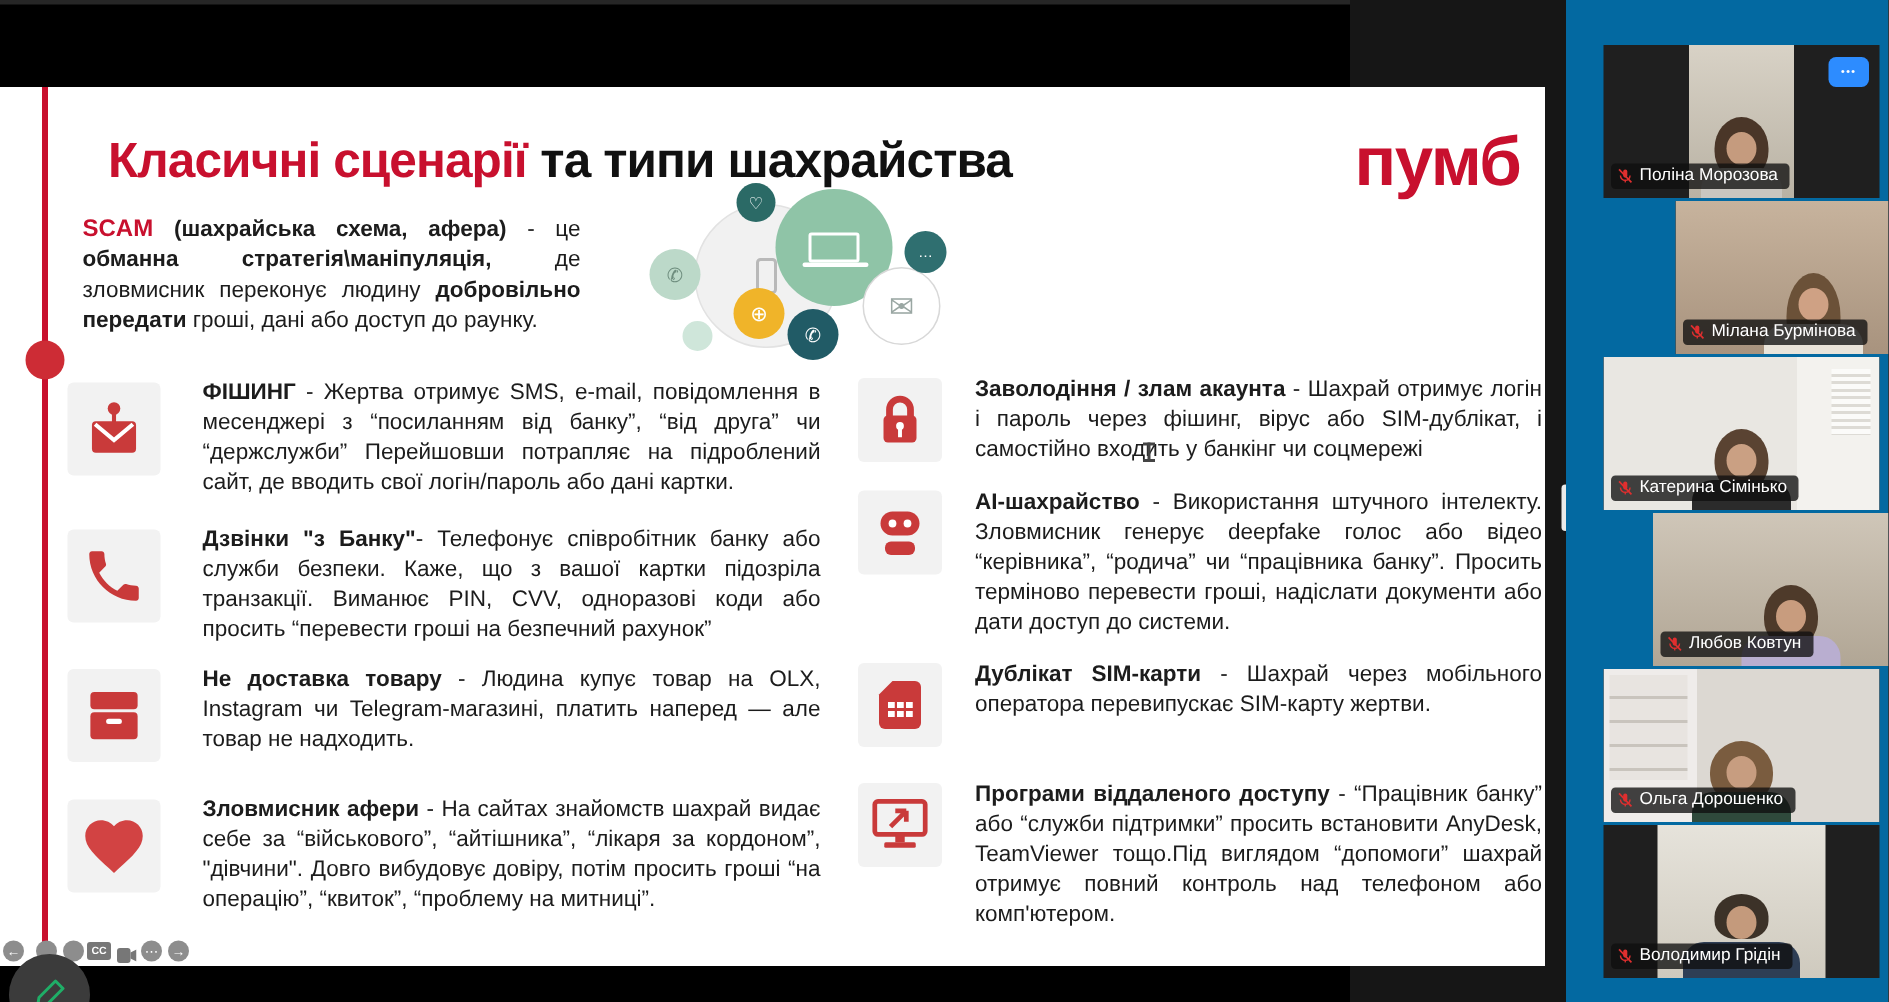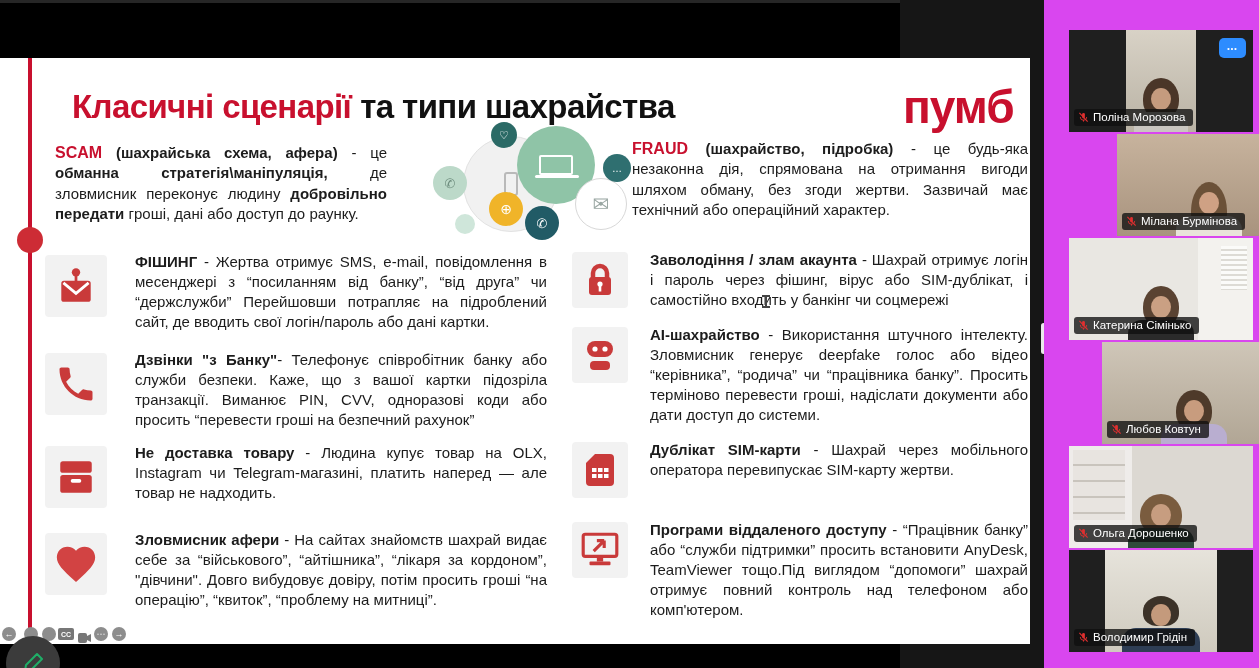--- a/index.html
+++ b/index.html
@@ -62,21 +62,21 @@
   .navrow{position:absolute;left:0;top:627px;height:16px;}
   .nbtn{position:absolute;width:14px;height:14px;border-radius:50%;background:#8d8d8d;color:#fff;
         display:flex;align-items:center;justify-content:center;font-size:9px;line-height:1;}
   .ccbadge{position:absolute;width:16px;height:12px;top:1px;border-radius:2px;background:#777;color:#fff;
            font-size:7px;font-weight:bold;display:flex;align-items:center;justify-content:center;}
   .pencil-btn{position:absolute;left:6px;top:636px;width:54px;height:54px;border-radius:50%;background:#3b3b3b;
               display:flex;align-items:center;justify-content:center;z-index:5;}
   .scroll-thumb{position:absolute;left:1041px;top:323px;width:5px;height:31px;background:#e9e9e9;border-radius:3px;}
 
   
-  .sidebar{position:absolute;left:1044px;top:0;width:215px;height:668px;background:#d946ef;text-align:center;}
+  .sidebar{position:absolute;left:1044px;top:0;width:215px;height:668px;background:#0369a1;text-align:center;}
   .tile{position:absolute;left:25px;width:184px;height:102px;background:#1f1f1f;overflow:hidden;}
   .vid{position:absolute;top:0;bottom:0;}
   .vid.full{left:0;right:0;}
   .person{position:absolute;left:50%;bottom:-6px;transform:translateX(-50%);display:flex;flex-direction:column;align-items:center;}
   .hair{width:36px;height:42px;border-radius:50% 50% 46% 46%;}
   .face{width:20px;height:22px;border-radius:50%;margin-top:-32px;}
   .torso{width:66px;height:26px;border-radius:14px 14px 0 0;margin-top:2px;}
 
   .t1{top:30px;}  .t2{top:134px;margin-left:48px;} .t3{top:238px;} .t4{top:342px;margin-left:33px;} .t5{top:446px;padding-left:16px;} .t6{top:550px;}
   .t1 .vid{left:57px;width:70px;background:linear-gradient(#d8d2c6,#b9b2a4);}
@@ -119,24 +119,20 @@
       <div class="slide-title">
         <span class="red">Класичні сценарії</span><span class="blk">та типи шахрайства</span>
       </div>
       <div class="logo">пумб</div>
 
       <div class="para scam">
         <span class="lead">SCAM</span>
         <span class="b">(шахрайська схема, афера)</span><span> - це </span><span class="b">обманна стратегія\маніпуляція,</span><span> де зловмисник переконує людину </span><span class="b">добровільно передати</span><span> гроші, дані або доступ до раунку.</span>
       </div>
 
-      <div class="para fraud">
-        <span class="lead">FRAUD</span>
-        <span class="b">(шахрайство, підробка)</span><span> - це будь-яка незаконна дія, спрямована на отримання вигоди шляхом обману, без згоди жертви. Зазвичай має технічний або операційний характер.</span>
-      </div>
 
       <div class="illu">
         <div class="c c1">
             <span class="ph"></span>
           </div>
         <div class="c c2">
             <span class="lap"></span>
           </div>
         <div class="c c3">✉</div>
         <div class="c c4">⊕</div>

